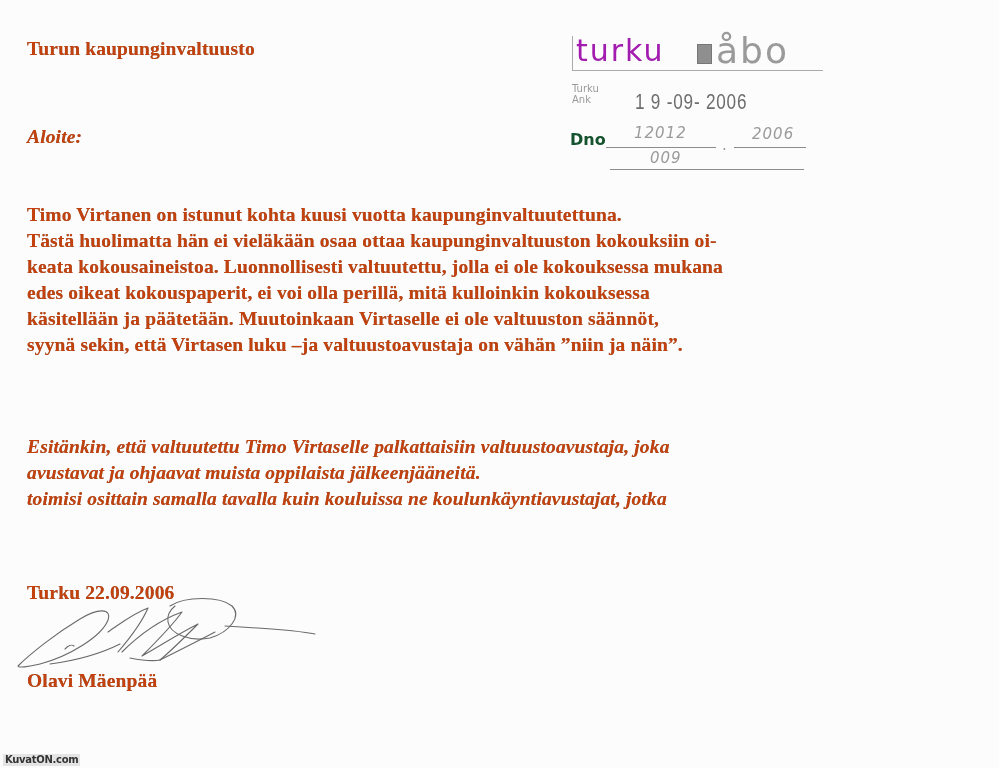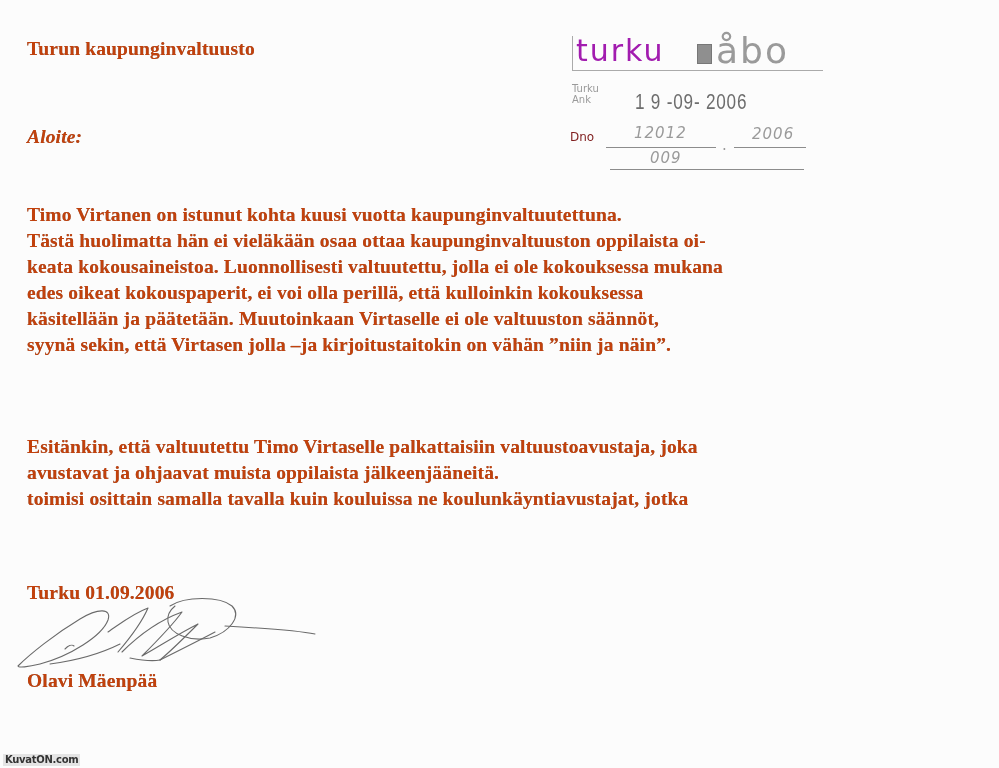--- a/index.html
+++ b/index.html
@@ -45,21 +45,21 @@
       position: absolute;
       left: 27px;
       white-space: nowrap;
     }
     .para .line {
       display: block;
       height: 26px;
       line-height: 26px;
     }
     .para1 { top: 202px; }
-    .para2 { top: 434px; }
+    .para2 { top: 434px; font-style: italic; }
 
     
     .stamp {
       position: absolute;
       left: 562px;
       top: 36px;
       width: 270px;
       height: 140px;
       font-family: "DejaVu Sans", "Liberation Sans", sans-serif;
       color: #8a8a8a;
@@ -118,22 +118,23 @@
       transform: scaleX(0.78);
       transform-origin: left center;
       color: #6d6d6d;
       letter-spacing: 1px;
       white-space: nowrap;
     }
     .stamp-dno {
       position: absolute;
       left: 8px;
       top: 94px;
-      font-size: 12px;
-      color: #7f1d1d;
+      font-size: 16px;
+      color: #14532d;
+      font-weight: bold;
     }
     .stamp-line {
       position: absolute;
       height: 0;
       border-top: 1px solid #8c8c8c;
     }
     .stamp-hand {
       position: absolute;
       font-family: "DejaVu Sans", sans-serif;
       font-size: 15px;
@@ -208,34 +209,34 @@
     <div class="stamp-line" style="left:172px; top:111px; width:72px;"></div>
     <span class="stamp-hand" style="left:190px; top:89px;">2006</span>
     <span class="stamp-hand" style="left:88px; top:113px;">009</span>
     <div class="stamp-line" style="left:48px; top:133px; width:194px;"></div>
   </div>
 
   <div class="aloite bold">Aloite:</div>
 
   <div class="para para1 bold">
     <span class="line">Timo Virtanen on istunut kohta kuusi vuotta kaupunginvaltuutettuna.</span>
-    <span class="line">Tästä huolimatta hän ei vieläkään osaa ottaa kaupunginvaltuuston oppilaista oi-</span>
+    <span class="line">Tästä huolimatta hän ei vieläkään osaa ottaa kaupunginvaltuuston kokouksiin oi-</span>
     <span class="line">keata kokousaineistoa. Luonnollisesti valtuutettu, jolla ei ole kokouksessa mukana</span>
-    <span class="line">edes oikeat kokouspaperit, ei voi olla perillä, että kulloinkin kokouksessa</span>
+    <span class="line">edes oikeat kokouspaperit, ei voi olla perillä, mitä kulloinkin kokouksessa</span>
     <span class="line">käsitellään ja päätetään. Muutoinkaan Virtaselle ei ole valtuuston säännöt,</span>
-    <span class="line">syynä sekin, että Virtasen jolla –ja kirjoitustaitokin on vähän ”niin ja näin”.</span>
+    <span class="line">syynä sekin, että Virtasen luku –ja valtuustoavustaja on vähän ”niin ja näin”.</span>
   </div>
 
   <div class="para para2 bold">
     <span class="line">Esitänkin, että valtuutettu Timo Virtaselle palkattaisiin valtuustoavustaja, joka</span>
     <span class="line">avustavat ja ohjaavat muista oppilaista jälkeenjääneitä.</span>
     <span class="line">toimisi osittain samalla tavalla kuin kouluissa ne koulunkäyntiavustajat, jotka</span>
   </div>
 
-  <div class="sig-date bold">Turku 01.09.2006</div>
+  <div class="sig-date bold">Turku 22.09.2006</div>
 
   <svg class="signature" viewBox="0 0 320 80">
     <g fill="none" stroke="#6a6a6a" stroke-width="1.1" stroke-linecap="round" stroke-linejoin="round">
       <path d="M8,72 C20,60 45,40 70,25 C88,14 102,14 98,26 C92,42 60,62 30,70 C18,73 8,74 8,72 Z"></path>
       <path d="M40,70 C70,66 90,60 110,50"></path>
       <path d="M98,38 C110,30 122,20 138,14 C132,28 120,44 108,58"></path>
       <path d="M112,58 C130,40 150,26 172,18 C162,32 146,48 132,62 C150,52 168,40 188,30 C176,42 162,56 150,66"></path>
       <path d="M150,66 C170,56 190,46 205,38"></path>
       <path d="M160,12 C175,2 210,2 222,12 C232,22 220,38 200,44 C180,48 160,40 158,28 C157,22 160,16 165,12"></path>
       <path d="M215,32 C250,34 285,36 305,40"></path>

